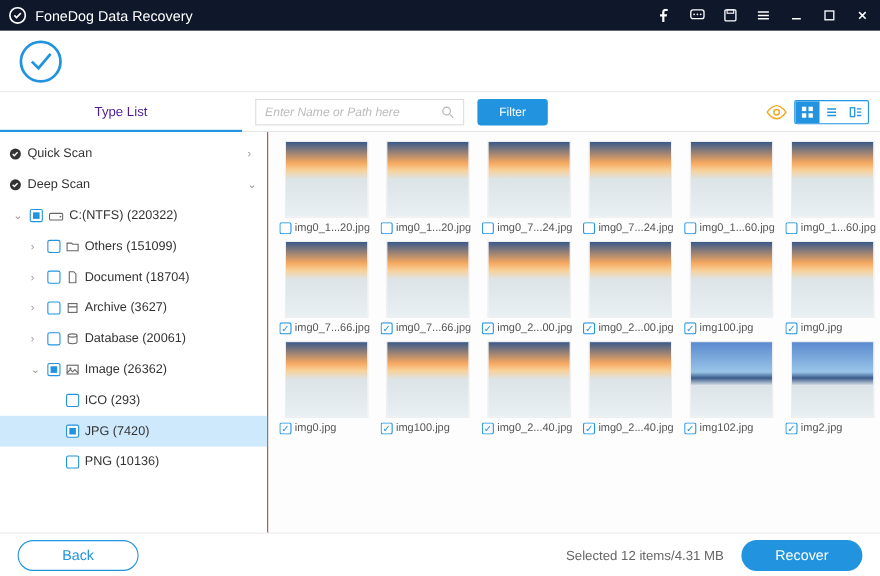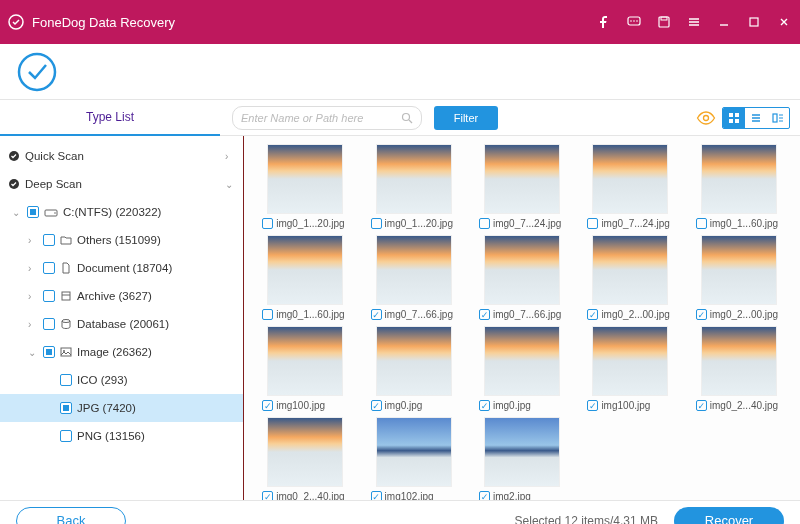--- a/index.html
+++ b/index.html
@@ -1,48 +1,48 @@
 <!DOCTYPE html>
 <html><head>
 <meta charset="utf-8">
 <style>
 *{box-sizing:border-box;margin:0;padding:0;font-family:-apple-system,BlinkMacSystemFont,"Segoe UI",Arial,sans-serif}
 body{width:800px;height:524px;overflow:hidden;background:#f9f9f9;font-size:12px;color:#333}
-.titlebar{height:44px;background:#be185d;display:flex;align-items:center;padding:0 8px;color:#fff}
+.titlebar{height:28px;background:#0f172a;display:flex;align-items:center;padding:0 8px;color:#fff}
 .titlebar .logo{width:16px;height:16px;margin-right:8px;display:flex;align-items:center;justify-content:center}
 .titlebar .title{font-size:13px;flex:1}
 .titlebar .sysicons{display:flex;gap:14px;align-items:center}
 .titlebar .sysicons span{cursor:pointer;display:flex;align-items:center;justify-content:center;width:16px;height:16px}
 .status{height:56px;background:#fff;display:flex;align-items:center;padding:8px 16px;border-bottom:1px solid #e5e5e5}
 .status .check{width:42px;height:42px;margin-right:14px}
 .status .lines{font-size:11px;color:#666;line-height:1.7}
 .toolbar{height:36px;background:#fff;display:flex;align-items:center;border-bottom:1px solid #e5e5e5}
 .tabs{display:flex;width:220px}
 .tab{flex:1;height:36px;display:flex;align-items:center;justify-content:center;font-size:12px;color:#888;cursor:pointer;border-bottom:2px solid transparent}
 .tab.active{color:#4c1d95;border-bottom-color:#2294df}
-.search{margin-left:12px;height:24px;width:190px;border:1px solid #ddd;border-radius:10px;display:flex;align-items:center;padding:0 8px;color:#bbb;font-size:11px;font-style:italic}
+.search{margin-left:12px;height:24px;width:190px;border:1px solid #ddd;border-radius:0;display:flex;align-items:center;padding:0 8px;color:#bbb;font-size:11px;font-style:italic}
 .search span{flex:1}
 .filter-btn{margin-left:12px;height:24px;width:64px;background:#2294df;color:#fff;border-radius:3px;display:flex;align-items:center;justify-content:center;font-size:11px;cursor:pointer}
 .viewctrl{margin-left:auto;margin-right:10px;display:flex;align-items:center;gap:6px}
 .eye{color:#f5a623}
 .viewbtns{display:flex;border:1px solid #2294df;border-radius:2px;overflow:hidden}
 .viewbtns div{width:22px;height:20px;display:flex;align-items:center;justify-content:center;color:#2294df;cursor:pointer}
 .viewbtns div.active{background:#2294df;color:#fff}
 .main{display:flex;height:364px}
 .sidebar{width:244px;background:#fff;border-right:1px solid #7f1d1d;overflow-y:auto;padding:6px 0}
 .node{display:flex;align-items:center;height:28px;padding:0 8px;font-size:11.5px;cursor:pointer;white-space:nowrap;gap:5px}
 .node.selected{background:#cde9fb}
 .node .chk{width:12px;height:12px;border:1.5px solid #2294df;border-radius:2px;flex-shrink:0}
 .node .chk.filled{background:#2294df}
 .node .chk.filled.square{background:#fff;position:relative}
 .node .chk.filled.square::after{content:"";position:absolute;inset:2px;background:#2294df}
 .node .label{overflow:hidden;text-overflow:ellipsis}
 .chevron{width:10px;color:#999;font-size:10px}
 .content{flex:1;overflow:auto;padding:8px 10px;background:#fdfdfd}
-.grid{display:grid;grid-template-columns:repeat(5,1fr);gap:6px}
+.grid{display:grid;grid-template-columns:repeat(6,1fr);gap:6px}
 .thumb{display:flex;flex-direction:column;align-items:center}
 .thumb .img{width:76px;height:70px;border:1px solid #eee;background:linear-gradient(to bottom,#3a5a8a 0%,#f5a860 28%,#f8d098 38%,#dce4e8 50%,#e8f0f4 100%);position:relative;overflow:hidden}
 .thumb .img.b{background:linear-gradient(to bottom,#5a8acf 0%,#99c5e8 40%,#3a5a8a 48%,#dce4e8 58%,#e8f0f4 100%)}
 .thumb .cap{display:flex;align-items:center;gap:3px;margin-top:4px;font-size:10px;color:#555;width:86px;overflow:hidden}
 .thumb .cap .cb{width:11px;height:11px;border:1.5px solid #2294df;border-radius:2px;flex-shrink:0;display:flex;align-items:center;justify-content:center;color:#2294df;font-size:9px}
 .thumb .cap .cb.checked::after{content:"✓"}
 .thumb .cap .fn{overflow:hidden;text-overflow:ellipsis;white-space:nowrap}
 .footer{height:40px;background:#fff;border-top:1px solid #e5e5e5;display:flex;align-items:center;padding:0 16px}
 .btn{height:28px;width:110px;border-radius:14px;display:flex;align-items:center;justify-content:center;font-size:13px;cursor:pointer}
 .btn.back{border:1.5px solid #2294df;color:#2294df;background:#fff}
@@ -230,21 +230,21 @@
     <div class="node" style="padding-left:60px">
         <span class="chk"></span>
         <span class="label">ICO (293)</span>
       </div>
     <div class="node selected" style="padding-left:60px">
         <span class="chk filled square"></span>
         <span class="label">JPG (7420)</span>
       </div>
     <div class="node" style="padding-left:60px">
         <span class="chk"></span>
-        <span class="label">PNG (13156)</span>
+        <span class="label">PNG (10136)</span>
       </div>
   </div>
   <div class="content">
     <div class="grid" id="grid">
         <div class="thumb">
           <div class="img"></div>
           <div class="cap">
             <span class="cb"></span>
             <span class="fn">img0_1...20.jpg</span>
           </div>

